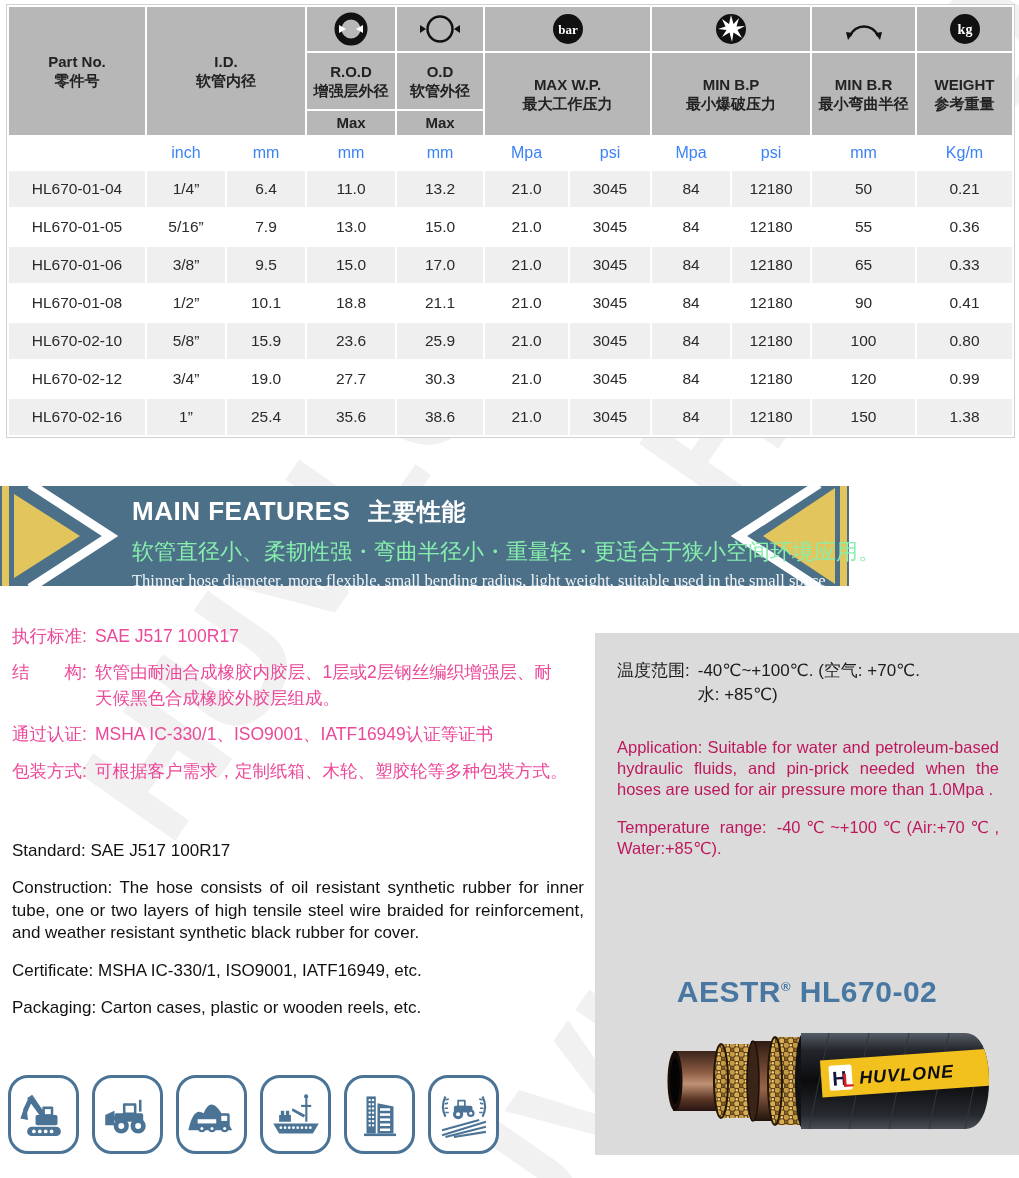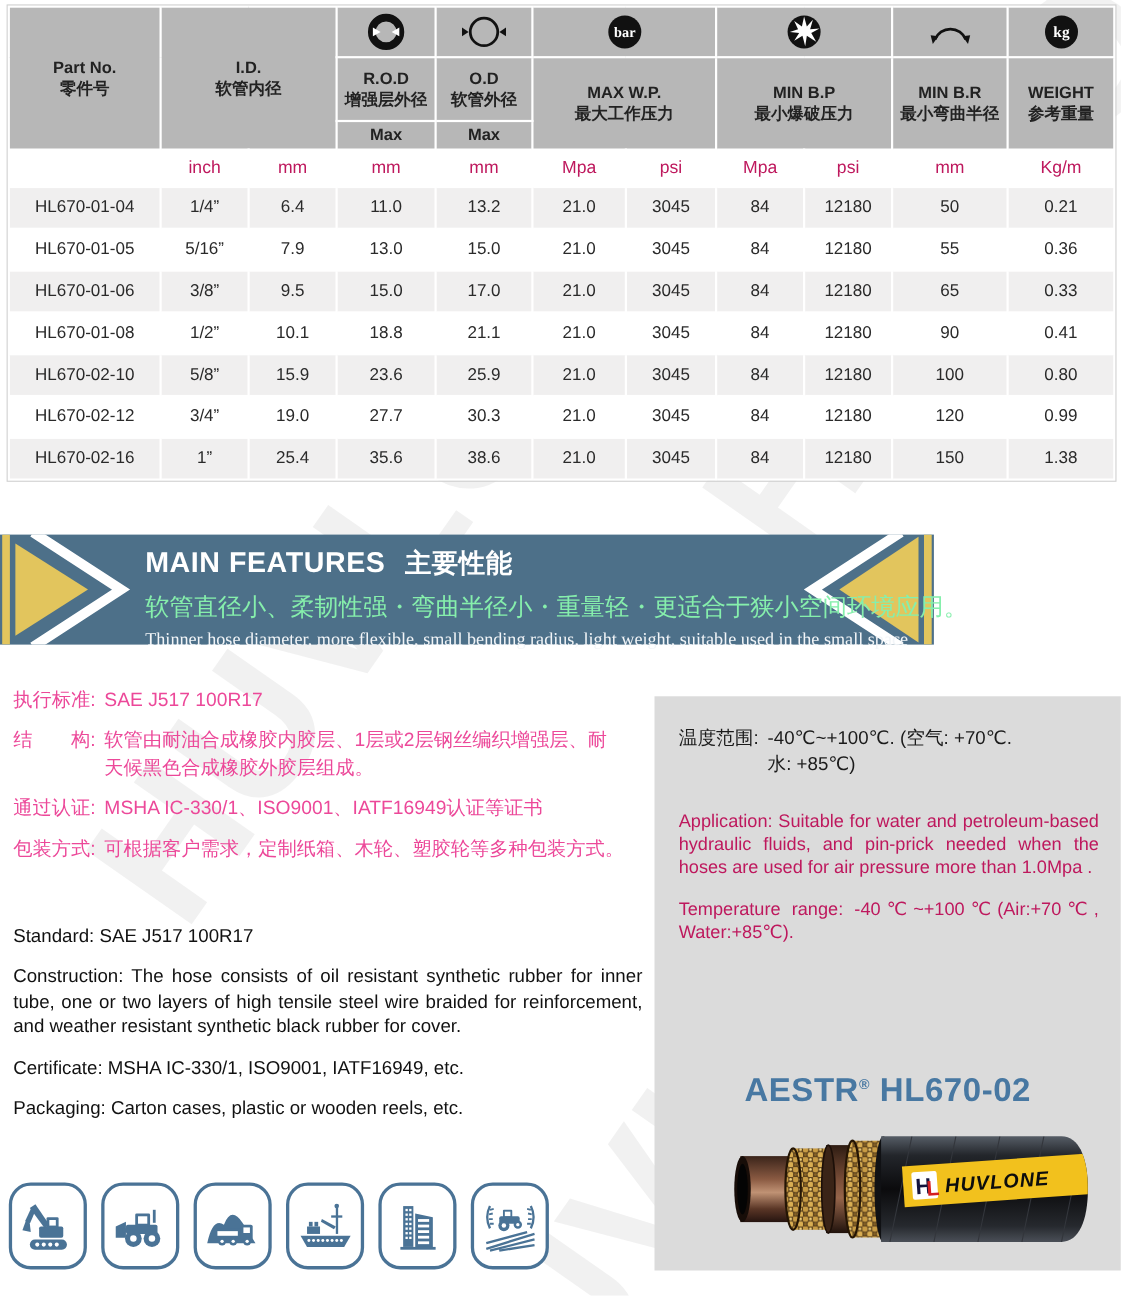--- a/index.html
+++ b/index.html
@@ -10,21 +10,21 @@
       white-space:nowrap;transform:rotate(-55deg);transform-origin:left top;pointer-events:none;z-index:0;}
   
   .table-wrap{position:absolute;left:7px;top:5px;z-index:2;}
   table.spec{border-collapse:collapse;table-layout:fixed;width:1005px;outline:1px solid #d0d0d0;}
   table.spec th,table.spec td{border:2px solid #fff;text-align:center;vertical-align:middle;padding:0;}
   table.spec thead th{background:#b7b7b7;color:#222;font-weight:600;font-size:15px;line-height:1.3;}
   tr.r-icons th{height:44px;}
   tr.r-labels th{height:56px;}
   tr.r-max th{height:24px;font-size:15px;}
   .hdr-zh{font-size:15px;font-weight:600;}
-  tr.r-units td{background:#fff;height:32px;font-size:16px;color:#be185d;}
+  tr.r-units td{background:#fff;height:32px;font-size:16px;color:#3b82f6;}
   tbody td{height:36px;font-size:15.5px;color:#2a2a2a;background:#fff;}
   tbody tr:nth-child(odd) td{background:#f0efef;}
   .icon-cell svg{display:block;margin:0 auto;}
   
   .banner{position:absolute;left:0;top:486px;width:849px;height:100px;background:#4d7089;z-index:2;}
   .banner-deco{position:absolute;top:0;width:125px;height:100px;}
   .deco-left{left:0;}
   .deco-right{right:0;transform:scaleX(-1);}
   .banner-text{position:absolute;left:132px;top:10px;width:760px;color:#fff;}
   .banner-title{font-size:26px;font-weight:bold;letter-spacing:0.5px;}

